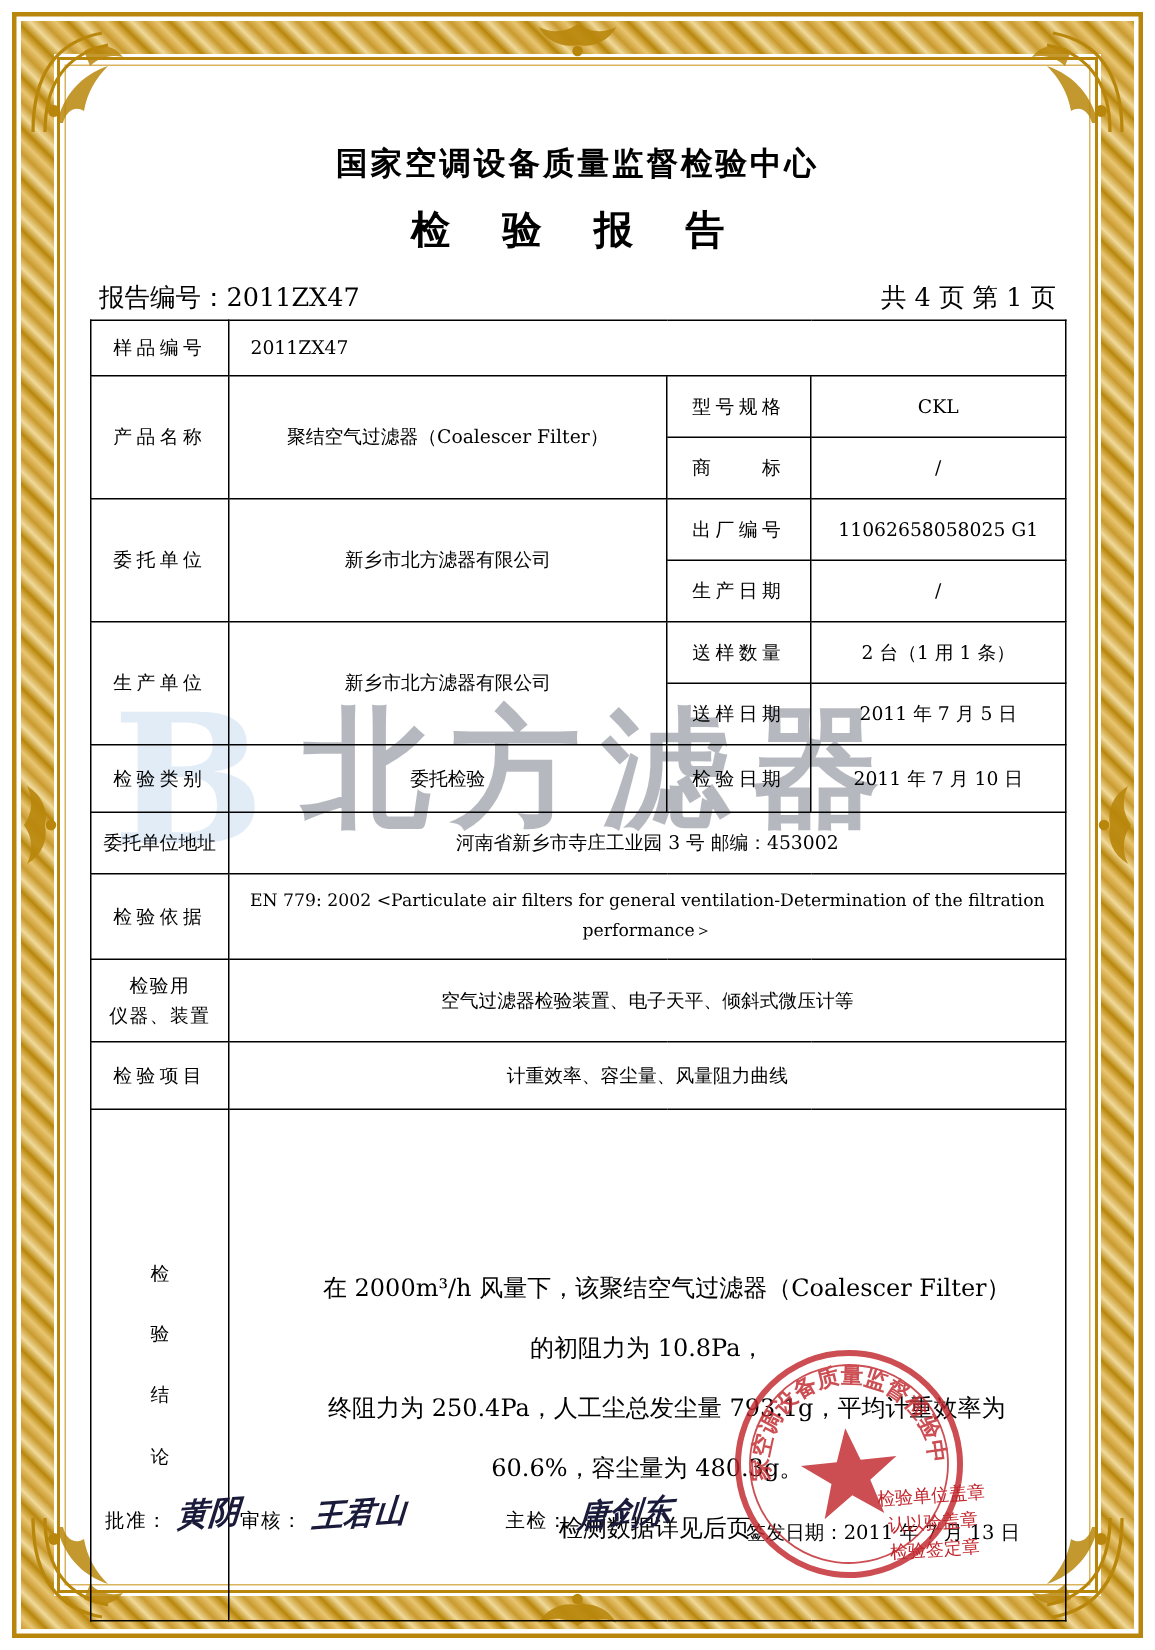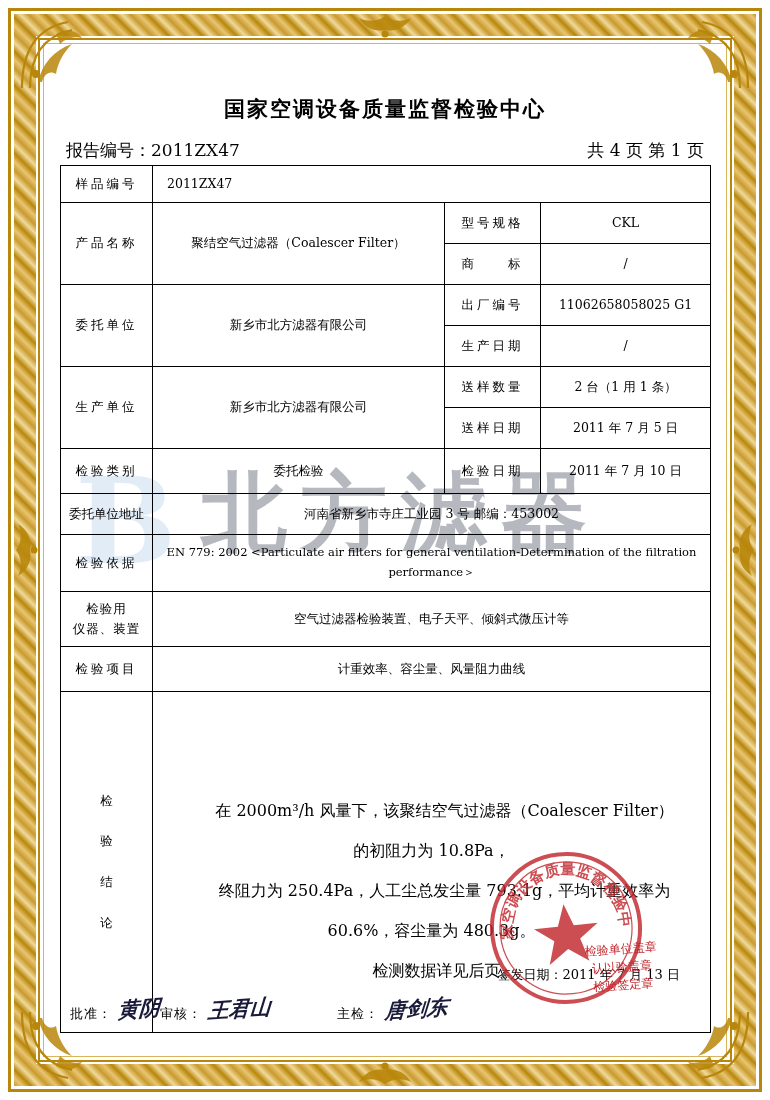--- a/index.html
+++ b/index.html
@@ -339,20 +339,21 @@
   </div>
 
   <div class="watermark">
     <div class="wm-logo">B</div>
     <div class="wm-text">北方滤器</div>
   </div>
 
   <div class="content">
 
     <div class="org-title">国家空调设备质量监督检验中心</div>
+    <div class="doc-title">检 验 报 告</div>
 
     <div class="meta-row">
       <div class="meta-left">报告编号：2011ZX47</div>
       <div class="meta-right">共 4 页 第 1 页</div>
     </div>
 
     <table class="main">
       <colgroup>
         <col style="width:92px">
         <col style="width:292px">

